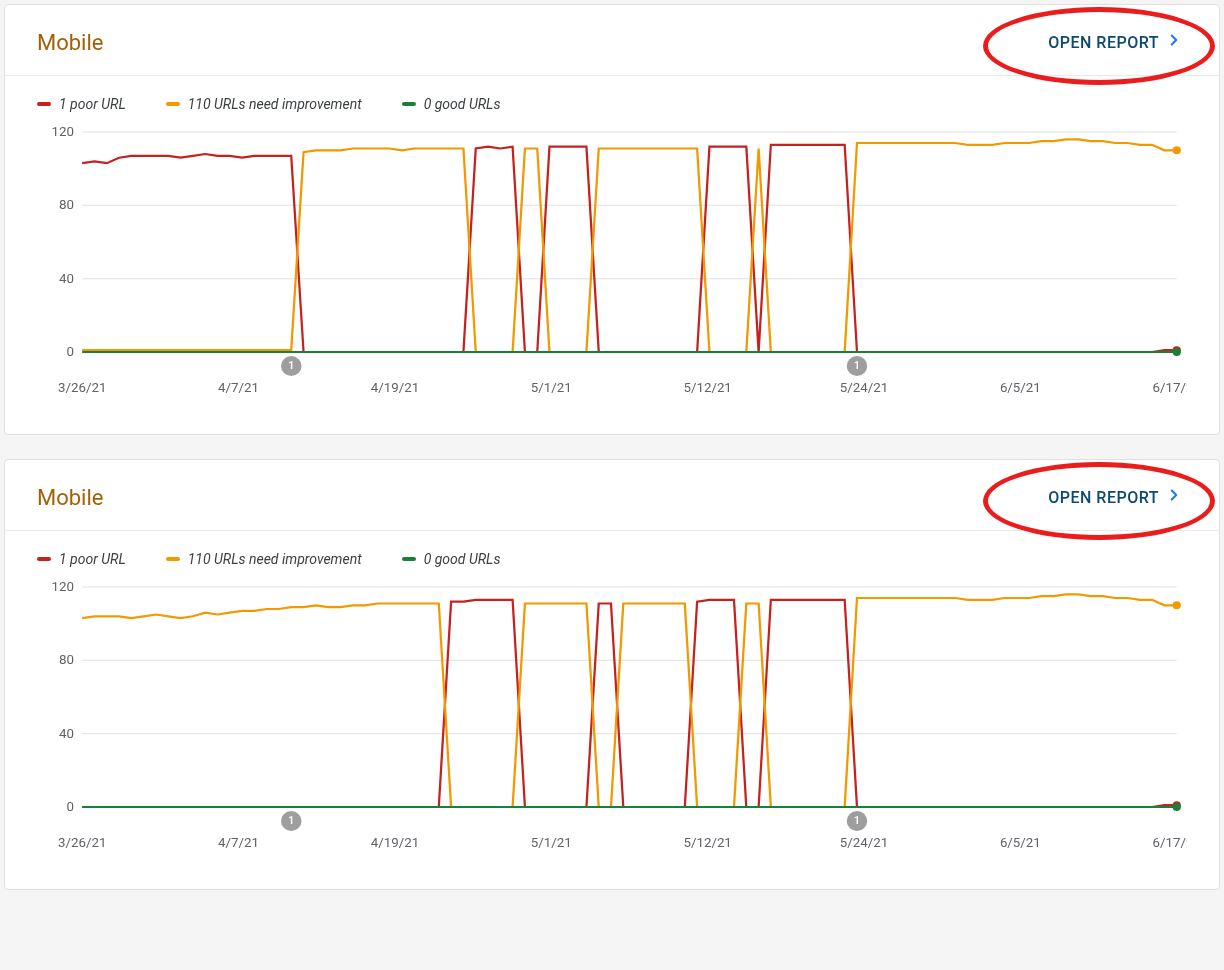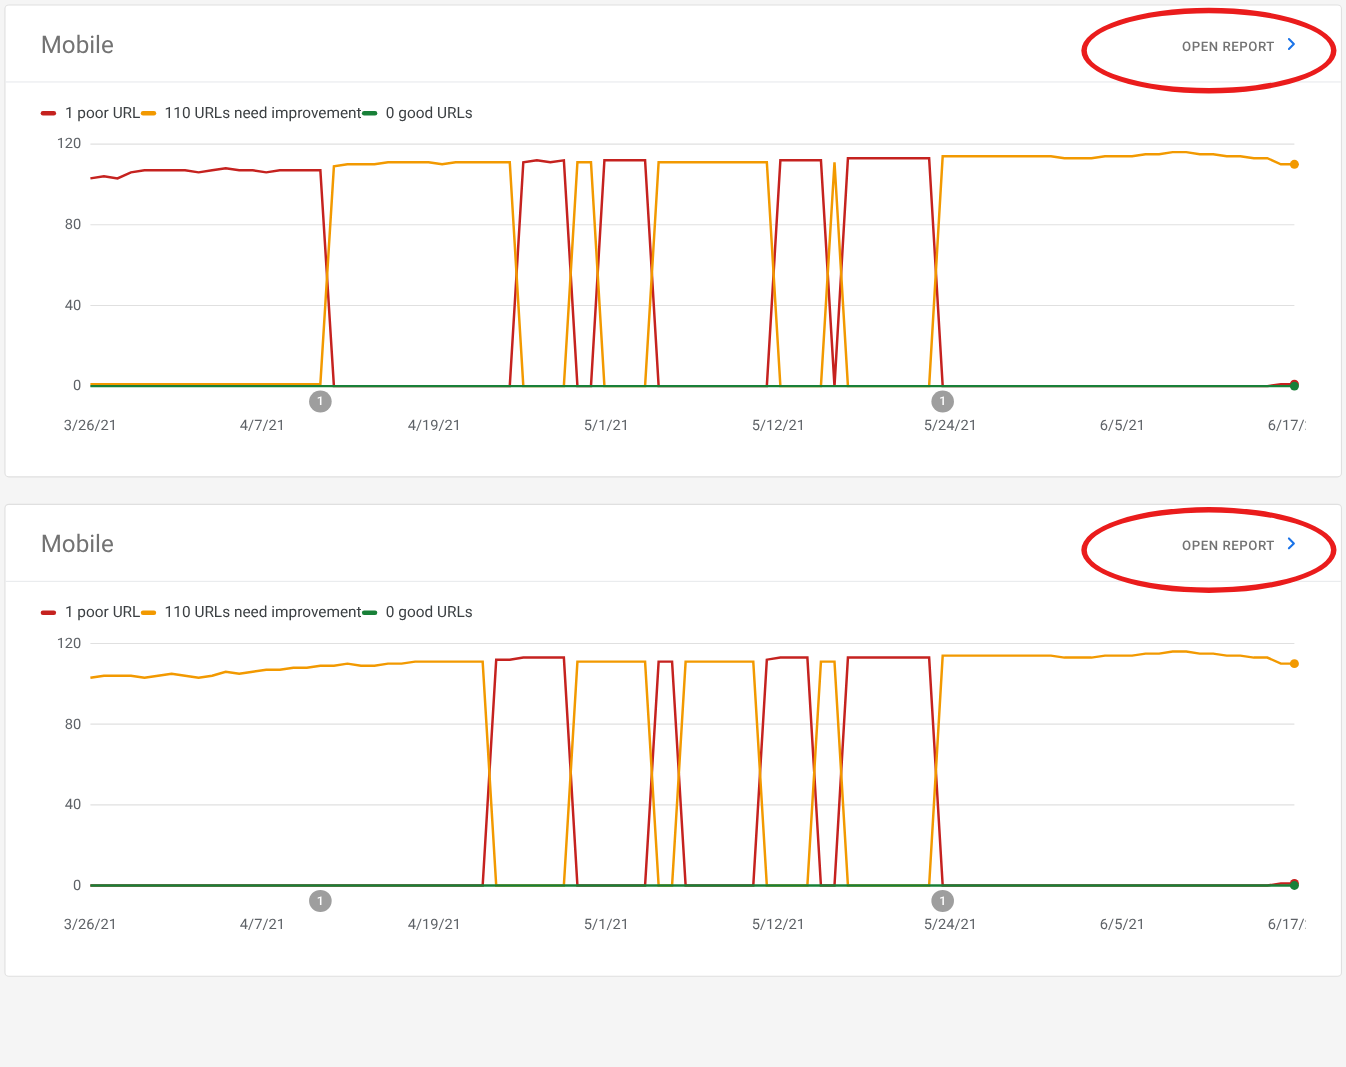--- a/index.html
+++ b/index.html
@@ -20,39 +20,41 @@
   .card-header {
     display: flex;
     justify-content: space-between;
     align-items: center;
     padding: 20px 32px 16px 32px;
     border-bottom: 1px solid #e8eaed;
   }
   .card-title {
     font-size: 22px;
     font-weight: 400;
-    color: #737373;
+    color: #a16207;
   }
   .open-report {
     display: flex;
     align-items: center;
     gap: 6px;
-    color: #737373;
-    font-size: 12px;
+    color: #0c4a6e;
+    font-size: 16px;
     font-weight: 500;
     letter-spacing: 0.5px;
     cursor: pointer;
     padding: 6px 4px;
   }
   .open-report svg { width: 18px; height: 18px; }
   .legend {
     display: flex;
+    gap: 40px;
     padding: 20px 32px 10px 32px;
     font-size: 14px;
     color: #3c4043;
+    font-style: italic;
   }
   .legend-item { display: flex; align-items: center; gap: 8px; }
   .swatch { width: 14px; height: 4px; border-radius: 2px; }
   .chart-wrap { padding: 0 32px 28px 32px; }
   .chart { width: 100%; height: 280px; }
   .axis-label { font-size: 13px; fill: #5f6368; }
   .grid-line { stroke: #e0e0e0; stroke-width: 1; }
   .baseline { stroke: #bdbdbd; stroke-width: 1; }
   .series-line { fill: none; stroke-width: 2.2; }
   .marker-circle { fill: #9e9e9e; }

